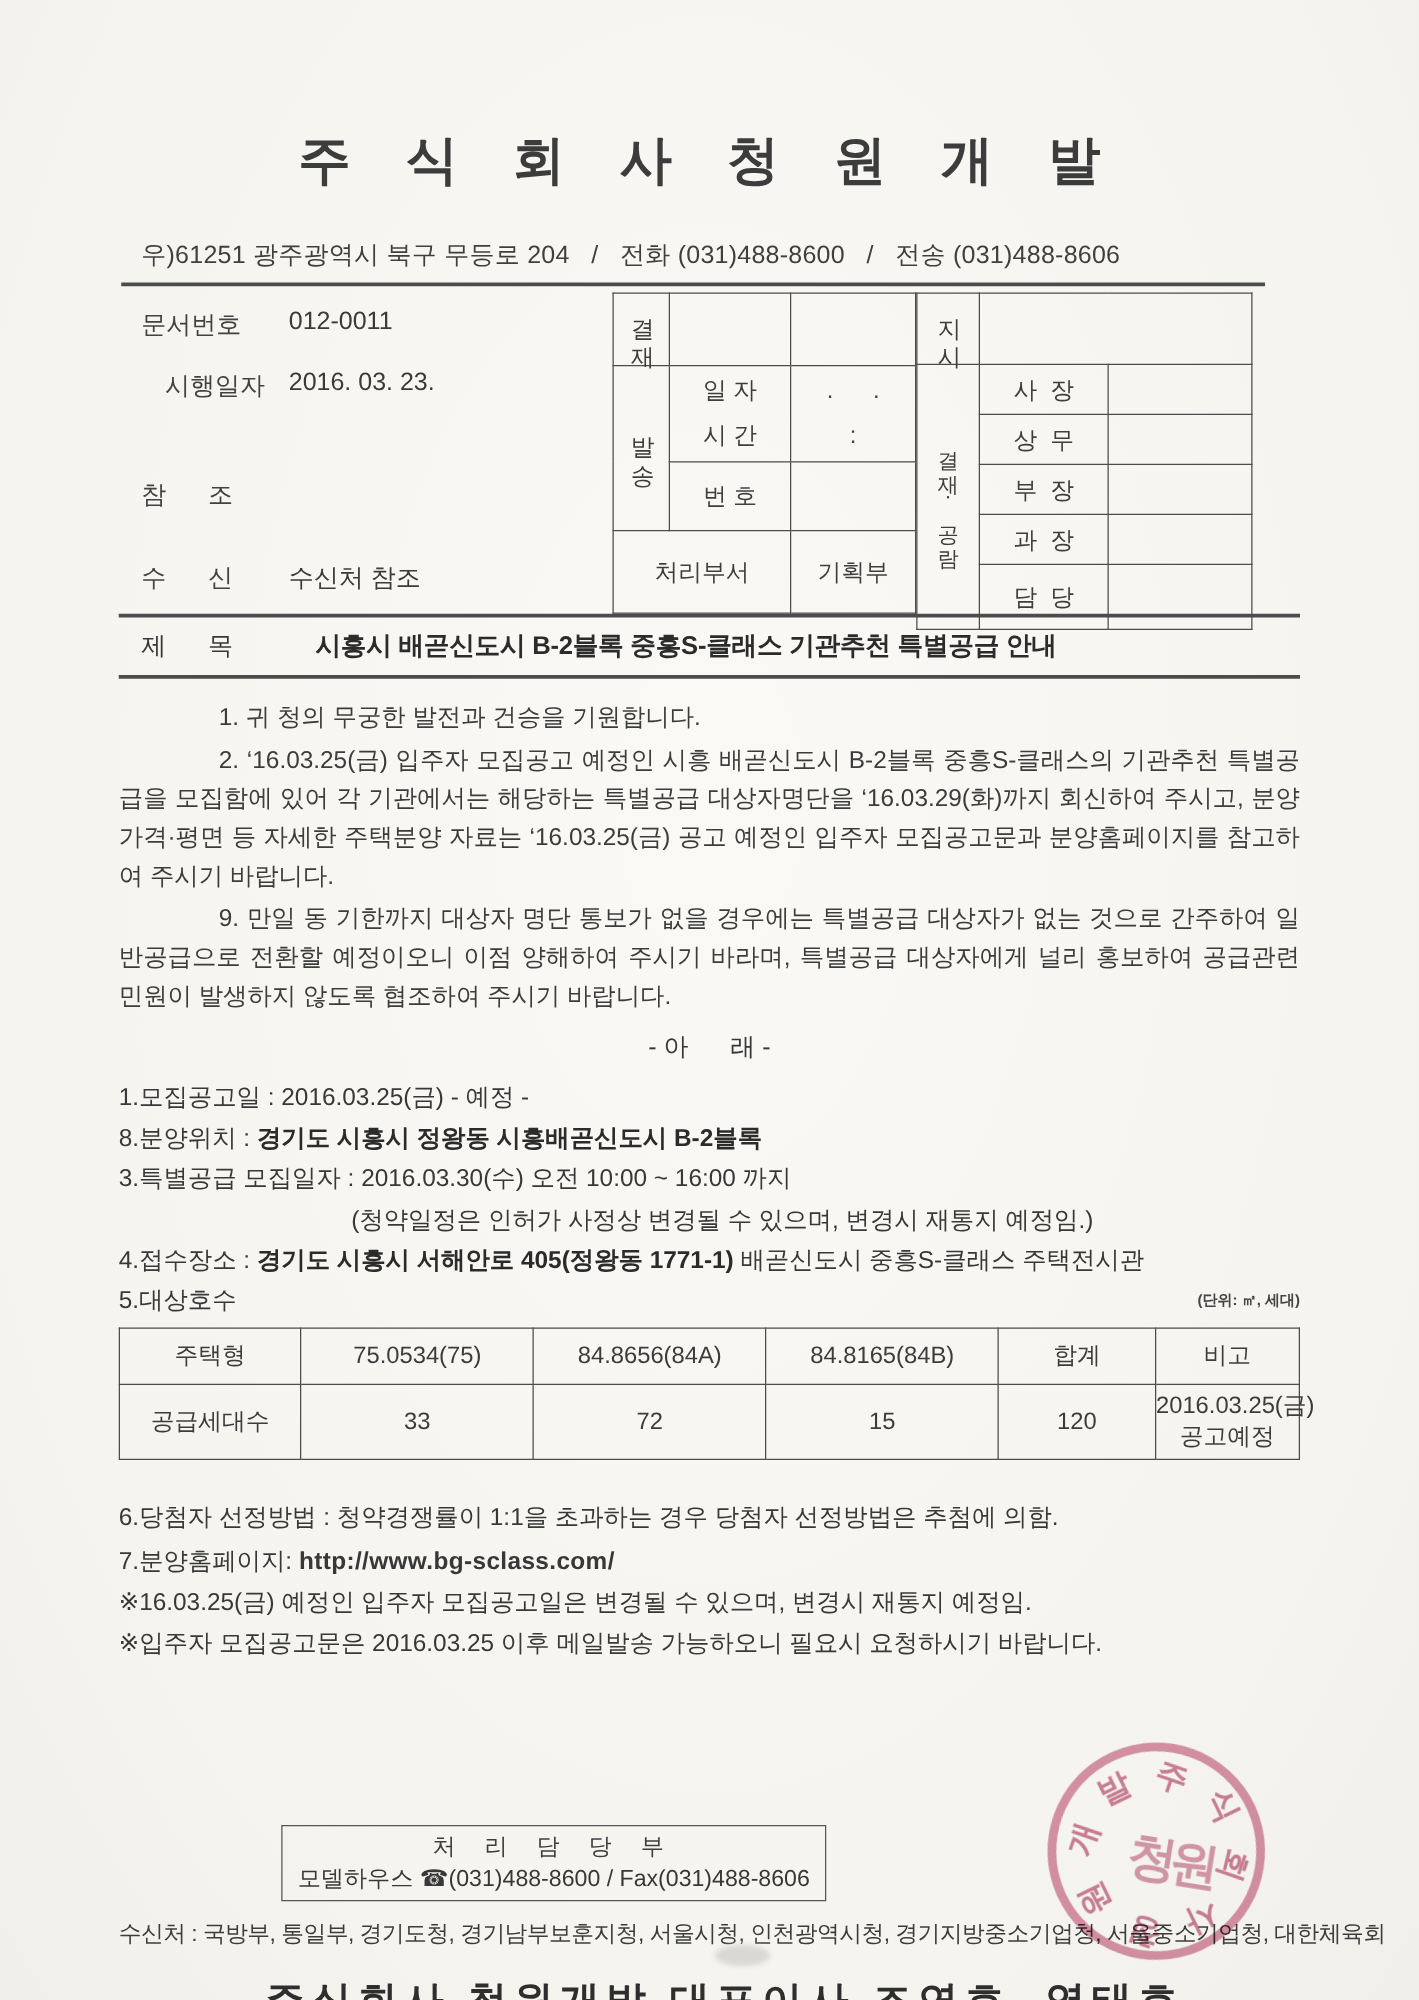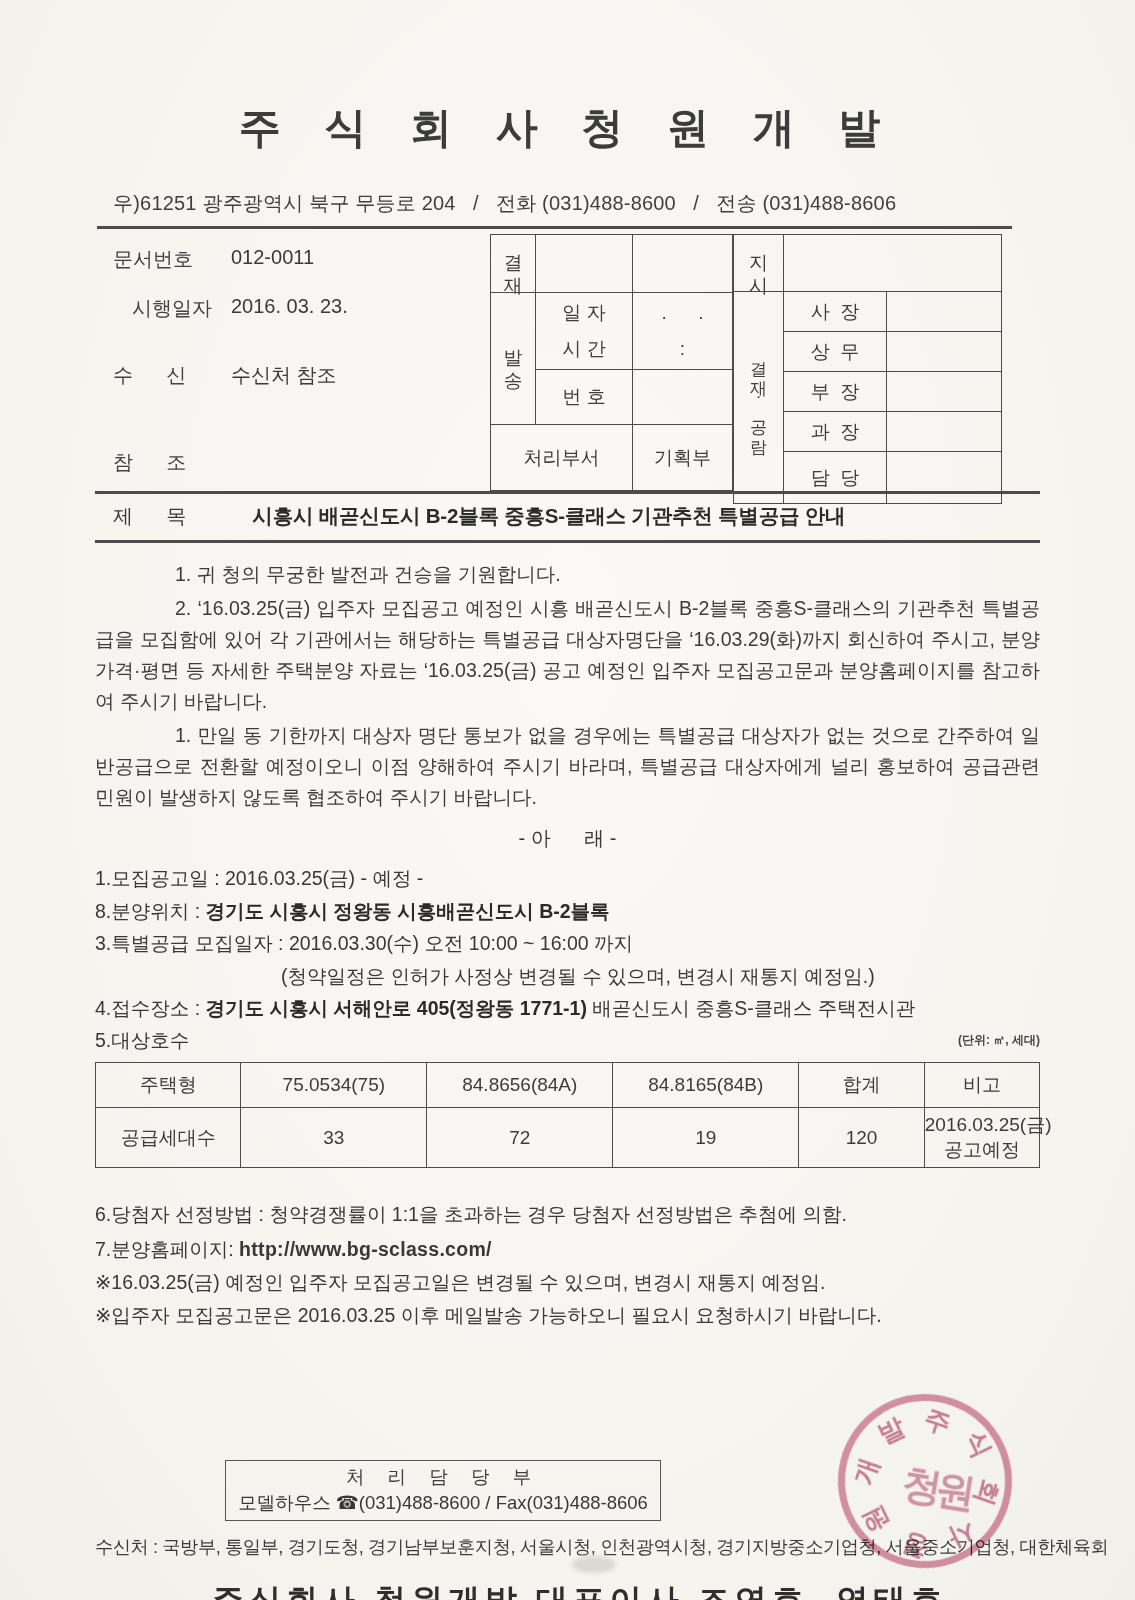--- a/index.html
+++ b/index.html
@@ -172,27 +172,27 @@
 
     <div class="doc-info">
       <div class="doc-info-row r1">
         <span class="lbl">문서번호</span>
         <span class="val">012-0011</span>
       </div>
       <div class="doc-info-row r2">
         <span class="lbl">시행일자</span>
         <span class="val">2016. 03. 23.</span>
       </div>
+      <div class="doc-info-row r4">
+        <span class="lbl">참      조</span>
+        <span class="val"></span>
+      </div>
       <div class="doc-info-row r3">
         <span class="lbl">수      신</span>
         <span class="val">수신처 참조</span>
-      </div>
-      <div class="doc-info-row r4">
-        <span class="lbl">참      조</span>
-        <span class="val"></span>
       </div>
     </div>
 
     <table class="appr">
       <colgroup>
           <col style="width:45px">
           <col style="width:97px">
           <col style="width:100px">
         </colgroup>
       <tbody>
@@ -260,21 +260,21 @@
   </div>
 
   <div class="subject-row">
     <span class="s-lbl">제      목</span>
     <span class="s-val">시흥시 배곧신도시 B-2블록 중흥S-클래스 기관추천 특별공급 안내</span>
   </div>
 
   <div class="content">
     <div class="para p1">1. 귀 청의 무궁한 발전과 건승을 기원합니다.</div>
     <div class="para p2">2. ‘16.03.25(금) 입주자 모집공고 예정인 시흥 배곧신도시 B-2블록 중흥S-클래스의 기관추천 특별공급을 모집함에 있어 각 기관에서는 해당하는 특별공급 대상자명단을 ‘16.03.29(화)까지 회신하여 주시고, 분양가격·평면 등 자세한 주택분양 자료는 ‘16.03.25(금) 공고 예정인 입주자 모집공고문과 분양홈페이지를 참고하여 주시기 바랍니다.</div>
-    <div class="para p3">1. 만일 동 기한까지 대상자 명단 통보가 없을 경우에는 특별공급 대상자가 없는 것으로 간주하여 일반공급으로 전환할 예정이오니 이점 양해하여 주시기 바라며, 특별공급 대상자에게 널리 홍보하여 공급관련 민원이 발생하지 않도록 협조하여 주시기 바랍니다.</div>
+    <div class="para p3">9. 만일 동 기한까지 대상자 명단 통보가 없을 경우에는 특별공급 대상자가 없는 것으로 간주하여 일반공급으로 전환할 예정이오니 이점 양해하여 주시기 바라며, 특별공급 대상자에게 널리 홍보하여 공급관련 민원이 발생하지 않도록 협조하여 주시기 바랍니다.</div>
 
     <div class="divider-line">- 아      래 -</div>
 
     <div class="list-line">1.모집공고일 : 2016.03.25(금) - 예정 -</div>
     <div class="list-line"><span>8.분양위치 : </span><span class="bold">경기도 시흥시 정왕동 시흥배곧신도시 B-2블록</span></div>
     <div class="list-line">3.특별공급 모집일자 : 2016.03.30(수) 오전 10:00 ~ 16:00 까지</div>
     <div class="list-line sub-note">(청약일정은 인허가 사정상 변경될 수 있으며, 변경시 재통지 예정임.)</div>
     <div class="list-line"><span>4.접수장소 : </span><span class="bold">경기도 시흥시 서해안로 405(정왕동 1771-1)</span><span> 배곧신도시 중흥S-클래스 주택전시관</span></div>
     <div class="item5-row">
       <span>5.대상호수</span>
@@ -296,21 +296,21 @@
         <td>75.0534(75)</td>
         <td>84.8656(84A)</td>
         <td>84.8165(84B)</td>
         <td>합계</td>
         <td>비고</td>
       </tr>
       <tr class="dat">
         <td>공급세대수</td>
         <td>33</td>
         <td>72</td>
-        <td>19</td>
+        <td>15</td>
         <td>120</td>
         <td class="remark">
           <div>2016.03.25(금)</div>
           <div>공고예정</div>
         </td>
       </tr>
     </tbody>
       </table>
 
     <div class="list-line item6">6.당첨자 선정방법 : 청약경쟁률이 1:1을 초과하는 경우 당첨자 선정방법은 추첨에 의함.</div>

